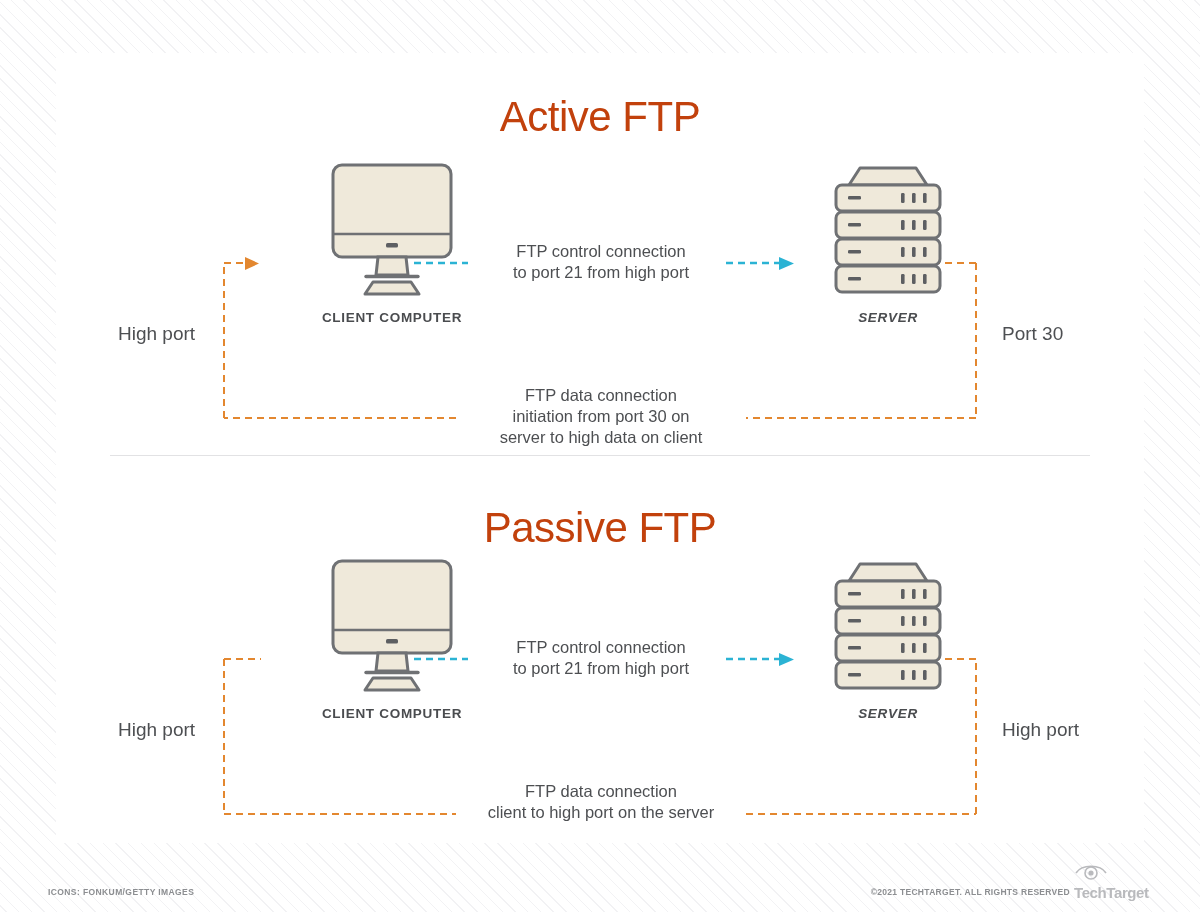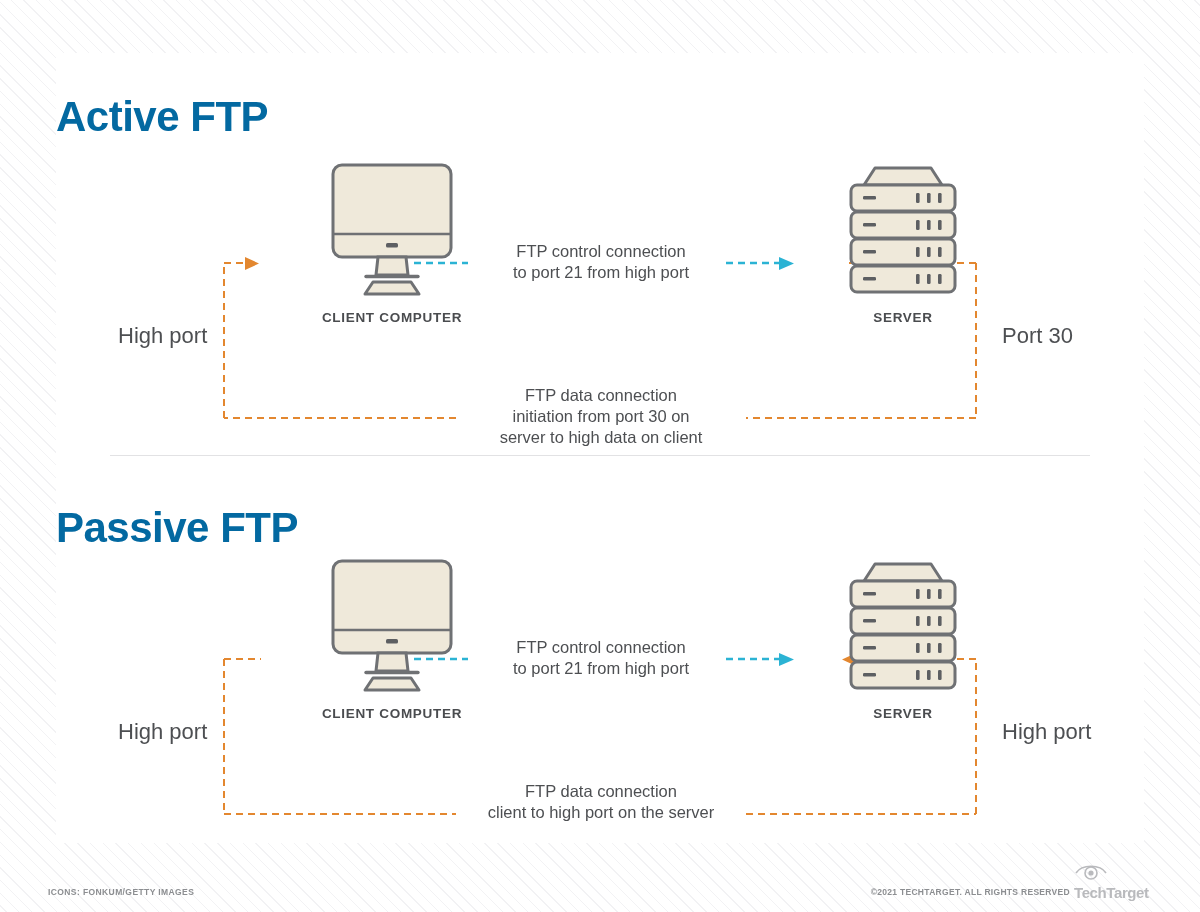--- a/index.html
+++ b/index.html
@@ -31,23 +31,24 @@
     top: 53px;
     width: 1088px;
     height: 790px;
     background: #ffffff;
   }
 
   
   .section-title {
     position: absolute;
     width: 100%;
+    text-align: center;
     font-size: 42px;
-    font-weight: bold;
-    color: #0369a1;
+    font-weight: normal;
+    color: #c2410c;
     letter-spacing: -0.5px;
   }
   #title-active  { top: 40px; }
   #title-passive { top: 436px; margin-top: 15px; }
 
   
   #divider {
     position: absolute;
     left: 54px;
     top: 402px;
@@ -60,21 +61,21 @@
   .diagram { position: absolute; left: 0; top: 0; width: 1088px; height: 396px; }
   #diagram-active  { top: 100px; }
   #diagram-passive { top: 496px; }
 
   
   .device {
     position: absolute;
     text-align: center;
   }
   .device-client { left: 214px; top: 8px; width: 244px; }
-  .device-server { left: 733px; top: 8px; width: 228px; }
+  .device-server { left: 718px; top: 8px; width: 228px; font-style: italic; }
 
   .device-label {
     margin-top: 10px;
     font-size: 13.5px;
     font-weight: bold;
     color: #4a4c4f;
     letter-spacing: 0.7px;
   }
 
   
@@ -89,21 +90,21 @@
   }
   .center-text div { white-space: nowrap; }
   #ctrl-active  { top: 88px; }
   #data-active  { top: 232px; }
   #ctrl-passive { top: 88px; }
   #data-passive { top: 232px; }
 
   
   .port-label {
     position: absolute;
-    font-size: 22px;
+    font-size: 19px;
     color: #4d4f52;
     white-space: nowrap;
   }
   .port-left  { left: 62px;  top: 170px; }
   .port-right { left: 946px; top: 170px; }
 
   
   .connectors {
     position: absolute;
     left: 0; top: 0;

